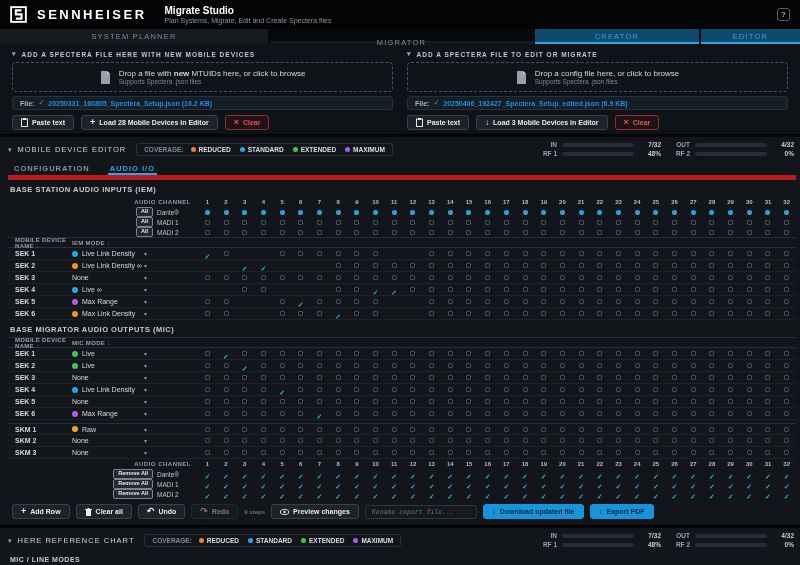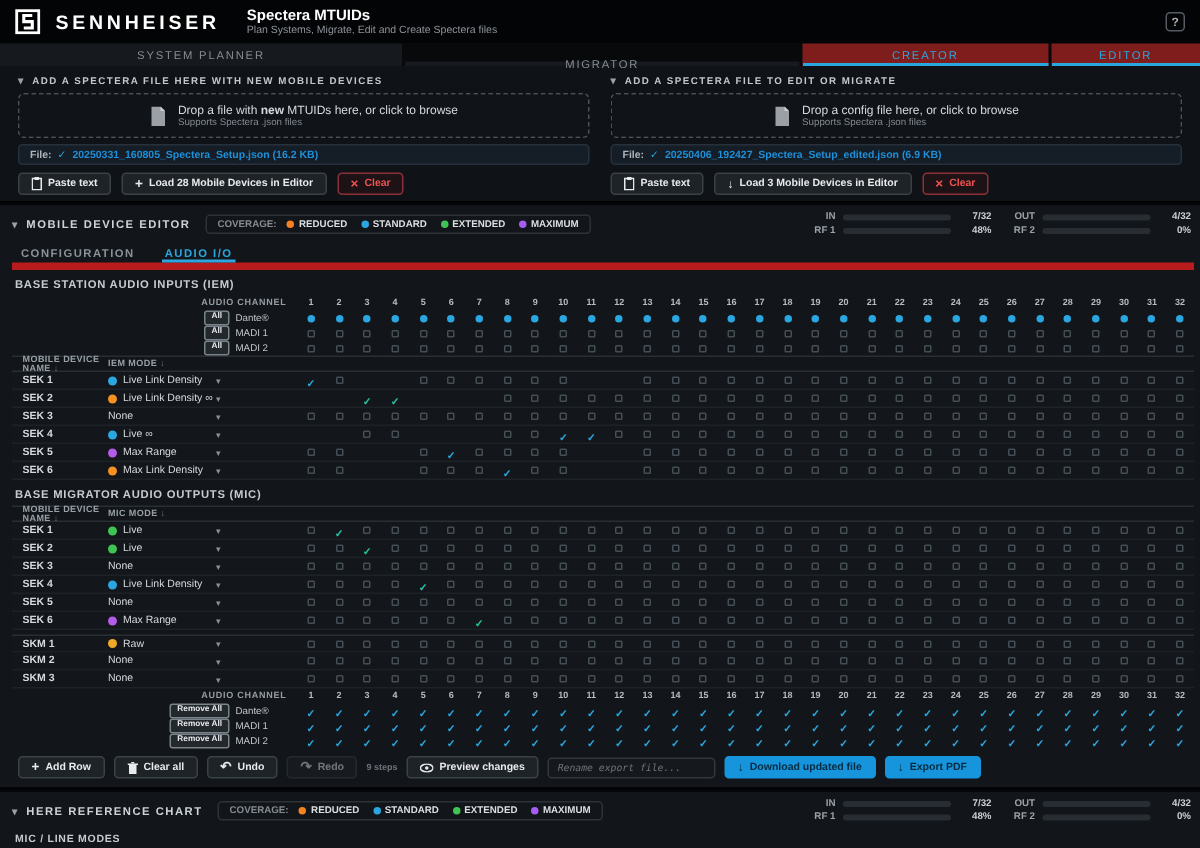--- a/index.html
+++ b/index.html
@@ -12,21 +12,21 @@
   .brand { font-size:13px; font-weight:bold; letter-spacing:2.5px; color:#fff; margin-right:8px; }
   .app-id { display:flex; flex-direction:column; justify-content:center; }
   .app-title { font-size:10px; font-weight:bold; color:#fff; line-height:1.2; }
   .app-sub { font-size:7px; color:#8d939a; }
   .help-btn { margin-left:auto; width:13px; height:13px; border:1px solid #565c63; border-radius:3px; color:#aab0b6; font-size:8px; font-weight:bold; display:flex; align-items:center; justify-content:center; }
 
   
   .tabbar { display:flex; height:15px; background:#08090b; gap:2px; }
   .tab { display:flex; align-items:center; justify-content:center; background:#16191d; font-size:7.5px; font-weight:normal; letter-spacing:1.2px; color:#868d94; cursor:default; }
   .tab.t1{flex:2.7;} .tab.t2{flex:2.65;margin-top:12px;} .tab.t3{flex:1.65;} .tab.t4{flex:1.0;}
-  .tab.active { color:#2aa7e1; background:#7f1d1d; box-shadow:inset 0 -2px 0 #2aa7e1; }
+  .tab.active { color:#2aa7e1; background:#0c4a6e; box-shadow:inset 0 -2px 0 #2aa7e1; }
 
   
   .panels { display:flex; gap:14px; padding:6px 12px 4px; background:#0f1317; }
   .panel { flex:1; }
   .panel-title { font-size:6.5px; font-weight:bold; letter-spacing:1px; color:#c2c7cc; display:flex; gap:5px; align-items:center; margin-bottom:4px; }
   .caret-down::before { content:"▾"; color:#9aa1a8; font-size:7px; }
   .dropzone { border:1px dashed #4a525a; border-radius:4px; height:30px; display:flex; align-items:center; justify-content:center; gap:8px; background:#101418; }
   .drop-text { display:flex; flex-direction:column; }
   .drop-line1 { font-size:8px; color:#d5d9dd; }
   .drop-line2 { font-size:6.5px; color:#828990; }
@@ -43,21 +43,21 @@
   .icon-dl::before { content:"↓"; font-size:8px; line-height:1; }
   .icon-plus::before { content:"+"; font-size:9px; line-height:1; }
   .icon-undo::before { content:"↶"; font-size:9px; line-height:1; }
   .icon-redo::before { content:"↷"; font-size:9px; line-height:1; }
 
   .divider { height:3px; background:#04060a; border-top:1px solid #000; }
 
   
   .section { background:#12161a; padding:0 4px 0 8px; }
   .sec-head { display:flex; align-items:center; padding:4px 0 3px; gap:10px; }
-  .sec-title { font-size:7.5px; font-weight:bold; letter-spacing:1px; color:#cdd2d6; display:flex; gap:5px; align-items:center; white-space:nowrap; }
+  .sec-title { font-size:7.5px; font-weight:normal; letter-spacing:1px; color:#cdd2d6; display:flex; gap:5px; align-items:center; white-space:nowrap; }
   .coverage-wrap { display:flex; align-items:center; gap:7px; border:1px solid #2c3238; border-radius:3px; padding:2px 7px; }
   .coverage-label { font-size:6.5px; font-weight:bold; color:#848b92; }
   .cov-items { display:flex; gap:9px; }
   .cov-item { display:flex; align-items:center; gap:3px; font-size:6.5px; font-weight:bold; color:#dcdfe2; }
   .cov-dot { width:5px; height:5px; border-radius:50%; }
   .meters { margin-left:auto; display:grid; grid-template-columns:auto auto; gap:2px 12px; padding-right:2px; }
   .meter { display:flex; align-items:center; gap:5px; font-size:6.5px; font-weight:bold; }
   .meter .m-label { color:#9aa1a8; width:17px; text-align:right; white-space:nowrap; }
   .meter .m-bar { width:72px; height:4px; background:#272d33; border-radius:2px; overflow:hidden; }
   .meter .m-fill { height:100%; background:#1e90d4; }
@@ -118,21 +118,21 @@
 </head>
 <body>
 
 <div class="header">
   <svg class="logo-box" viewBox="0 0 18 18">
     <rect x="1.2" y="1.2" width="15.6" height="15.6" fill="#000" stroke="#fff" stroke-width="2"></rect>
     <path d="M12.2 4.6 H6.2 V8.9 H12.2 V13.4 H6.2" fill="none" stroke="#fff" stroke-width="2.2"></path>
   </svg>
   <span class="brand">SENNHEISER</span>
   <div class="app-id">
-    <span class="app-title">Spectera MTUIDs</span>
+    <span class="app-title">Migrate Studio</span>
     <span class="app-sub">Plan Systems, Migrate, Edit and Create Spectera files</span>
   </div>
   <span class="help-btn">?</span>
 </div>
 
 <div class="tabbar">
   <div class="tab t1">SYSTEM PLANNER</div>
   <div class="tab t2">MIGRATOR</div>
   <div class="tab t3 active">CREATOR</div>
   <div class="tab t4 active">EDITOR</div>

